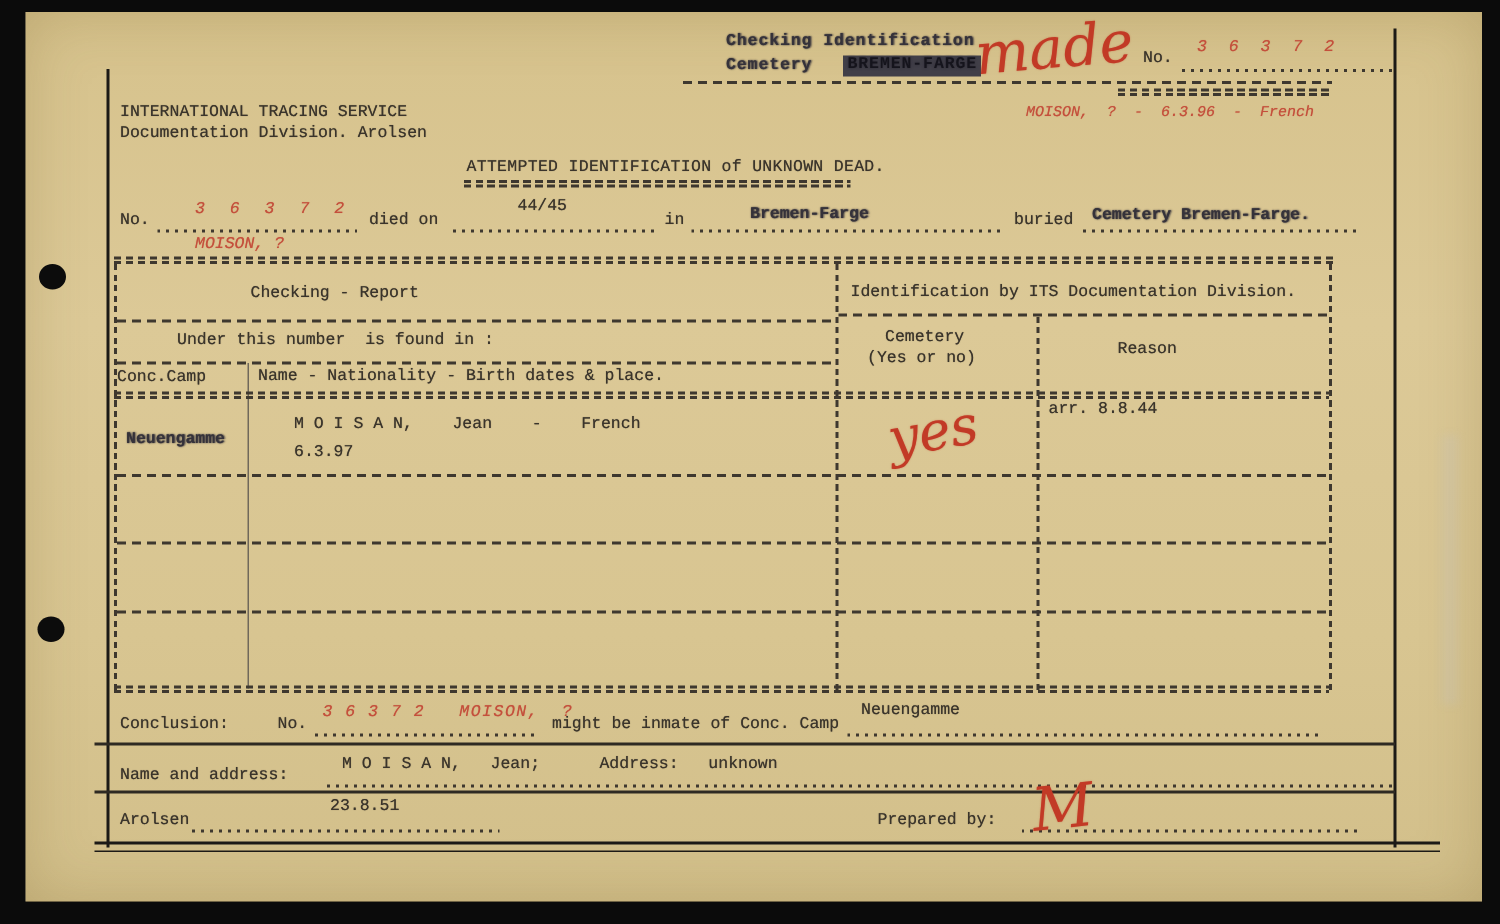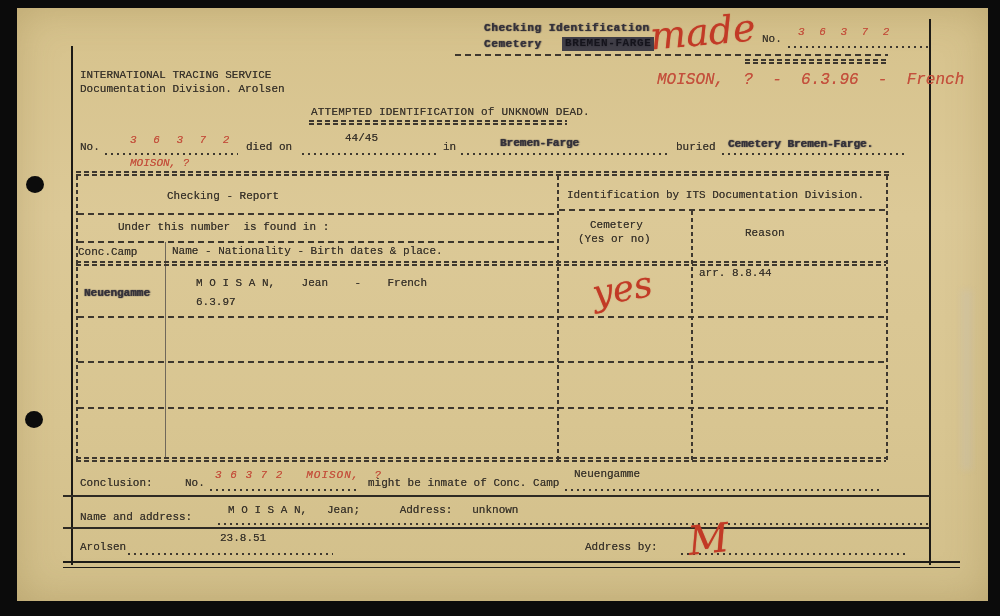--- a/index.html
+++ b/index.html
@@ -48,21 +48,21 @@
 <div class="hand" style="left:650px;top:10px;font-size:38px;transform:rotate(-5deg)">made</div>
 <div class="t" style="left:762px;top:33px">No.</div>
 <div class="t red" style="left:798px;top:26px;letter-spacing:4px">3 6 3 7 2</div>
 <div class="dotline" style="left:788px;top:46px;width:140px"></div>
 <div class="dashline" style="left:455px;top:54px;width:433px"></div>
 <div class="eqline" style="left:745px;top:59px;width:143px"></div>
 
 <div class="t" style="left:80px;top:69px">INTERNATIONAL TRACING SERVICE</div>
 <div class="t" style="left:80px;top:83px">Documentation Division. Arolsen</div>
 
-<div class="t red" style="left:657px;top:70px;font-size:16px">MOISON,  ?  -  6.3.96  -  French</div>
+<div class="t red" style="left:684px;top:70px;font-size:10px">MOISON,  ?  -  6.3.96  -  French</div>
 
 <div class="t" style="left:311px;top:106px;letter-spacing:.2px">ATTEMPTED IDENTIFICATION of UNKNOWN DEAD.</div>
 <div class="eqline" style="left:309px;top:120px;width:258px"></div>
 
 <div class="t" style="left:80px;top:141px">No.</div>
 <div class="dotline" style="left:105px;top:153px;width:133px"></div>
 <div class="t red" style="left:130px;top:134px;letter-spacing:5px">3 6 3 7 2</div>
 <div class="t red" style="left:130px;top:157px">MOISON, ?</div>
 <div class="t" style="left:246px;top:141px">died on</div>
 <div class="dotline" style="left:302px;top:153px;width:135px"></div>
@@ -115,15 +115,15 @@
 <div class="solidline" style="left:63px;top:495px;width:867px"></div>
 
 <div class="t" style="left:80px;top:511px">Name and address:</div>
 <div class="dotline" style="left:218px;top:523px;width:712px"></div>
 <div class="t" style="left:228px;top:504px">M O I S A N,   Jean;      Address:   unknown</div>
 <div class="solidline" style="left:63px;top:527px;width:867px"></div>
 
 <div class="t" style="left:80px;top:541px">Arolsen</div>
 <div class="dotline" style="left:128px;top:553px;width:205px"></div>
 <div class="t" style="left:220px;top:532px">23.8.51</div>
-<div class="t" style="left:585px;top:541px">Address by:</div>
+<div class="t" style="left:585px;top:541px">Prepared by:</div>
 <div class="dotline" style="left:681px;top:553px;width:226px"></div>
 <div class="hand" style="left:688px;top:516px;font-size:40px;transform:rotate(-6deg)">M</div>
 
 </body></html>

